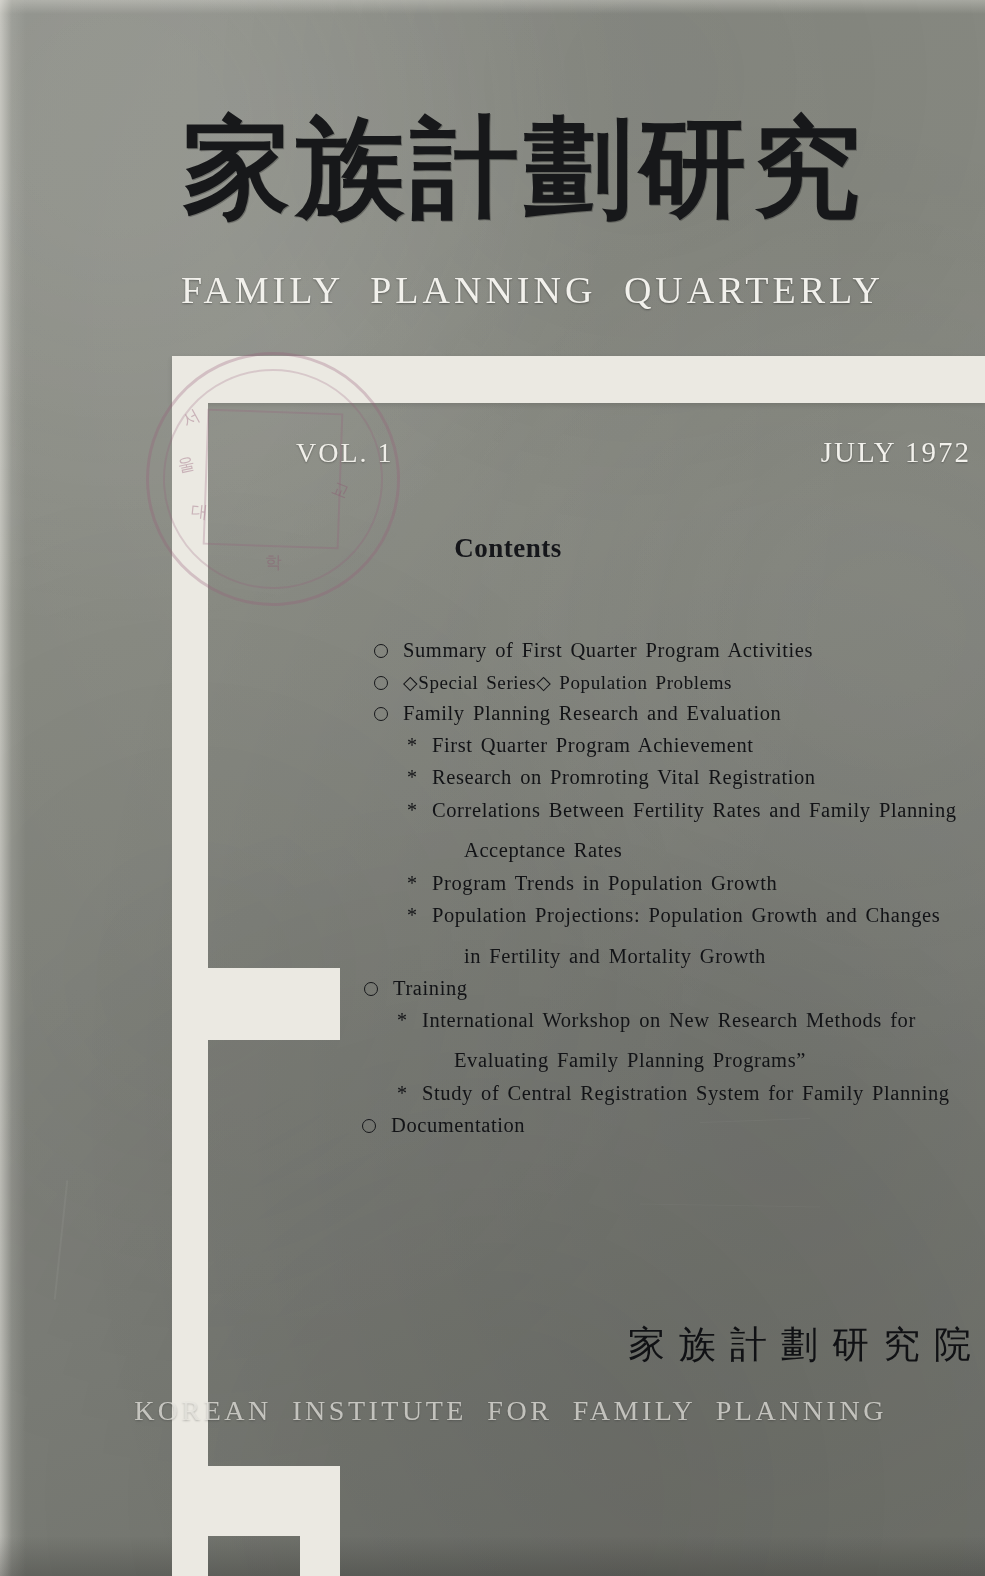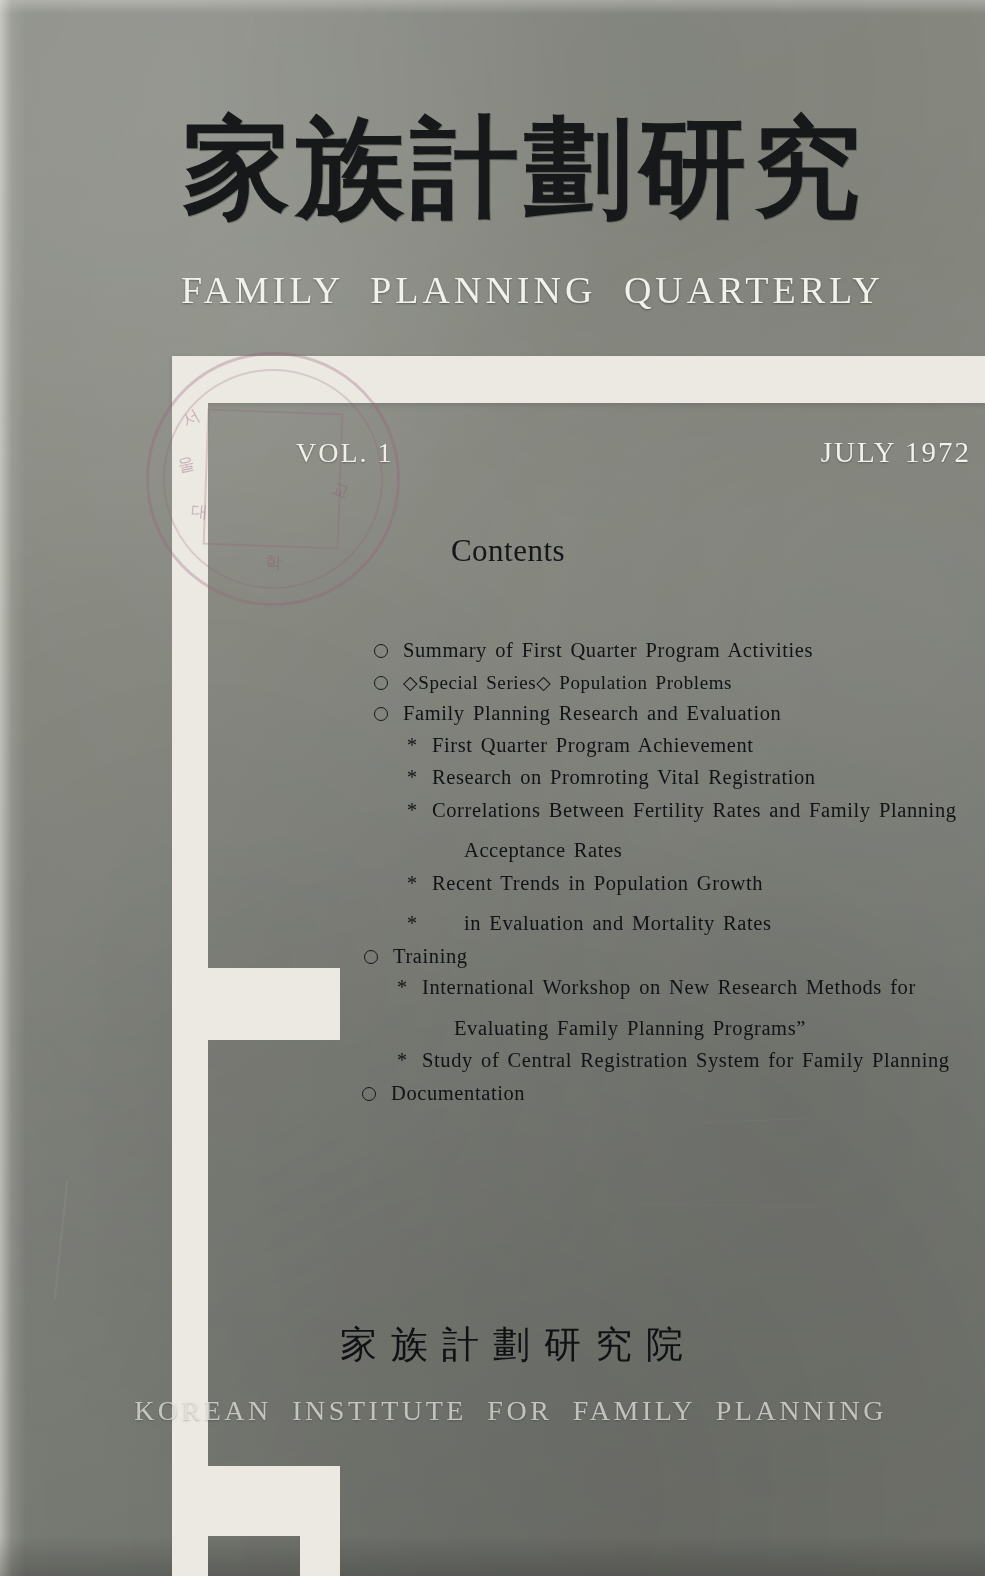--- a/index.html
+++ b/index.html
@@ -196,22 +196,22 @@
 
   
   .contents-heading {
     position: absolute;
     left: 0;
     top: 533px;
     width: 911px;
     text-align: center;
     padding-left: 105px;
     box-sizing: border-box;
-    font-size: 31px;
-    font-weight: 400;
+    font-size: 27px;
+    font-weight: 700;
     color: #15161a;
     letter-spacing: 0.5px;
   }
 
   .toc {
     position: absolute;
     left: 370px;
     top: 640px;
     width: 600px;
     color: #121316;
@@ -255,21 +255,21 @@
     margin-top: 20px;
   }
   .diamond { font-size: 19px; }
 
   
   .pub-cjk {
     position: absolute;
     left: 0;
     top: 1320px;
     width: 985px;
-    text-align: center;
+    text-align: right;
     padding-left: 52px;
     box-sizing: border-box;
     font-family: "DejaVu Serif", "Liberation Serif", serif;
     font-size: 37px;
     letter-spacing: 14px;
     color: #101114;
     white-space: nowrap;
   }
   .pub-latin {
     position: absolute;
@@ -356,26 +356,27 @@
     </div>
 
     <div class="toc-item toc-level2 wrap">
       <span class="star">*</span>
       <span>Correlations Between Fertility Rates and Family Planning</span>
       <span class="cont-line">Acceptance Rates</span>
     </div>
 
     <div class="toc-item toc-level2">
       <span class="star">*</span>
-      <span>Recent Trends in Population Growth</span>
+      <span>Program Trends in Population Growth</span>
     </div>
 
     <div class="toc-item toc-level2 wrap">
       <span class="star">*</span>
-      <span class="cont-line">in Evaluation and Mortality Rates</span>
+      <span>Population Projections:  Population Growth and Changes</span>
+      <span class="cont-line">in Fertility and Mortality Growth</span>
     </div>
 
     <div class="toc-item toc-level1" style="margin-left:-10px;margin-top:11px;">
       <span class="bullet-circle"></span>
       <span>Training</span>
     </div>
 
     <div class="toc-item toc-level2 wrap" style="margin-left:-10px;">
       <span class="star">*</span>
       <span>International Workshop on New Research Methods for</span>

